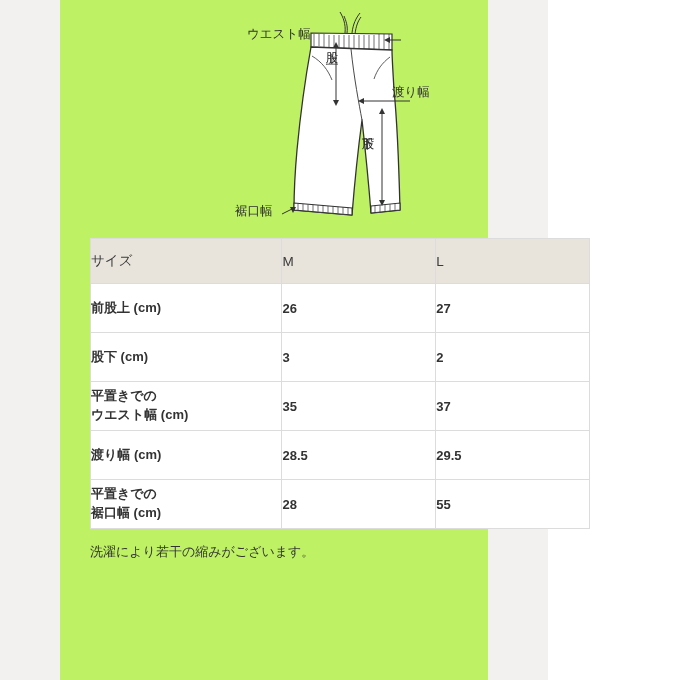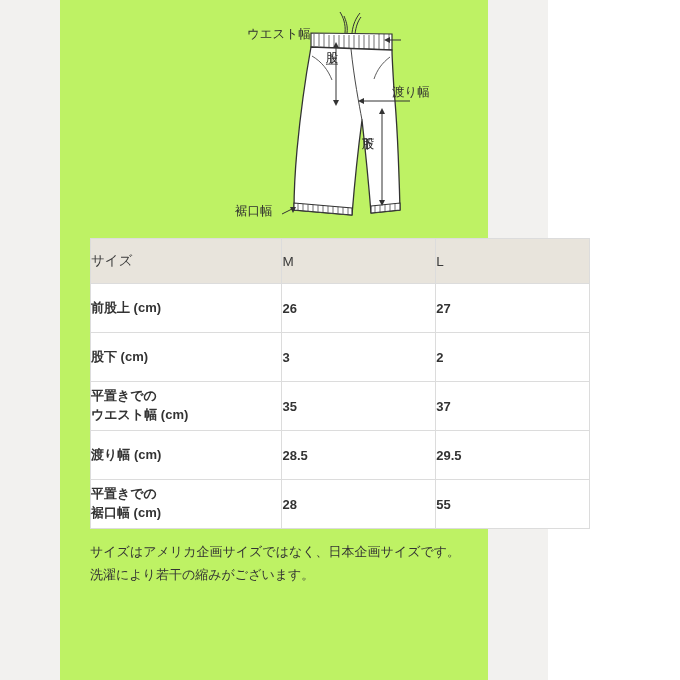--- a/index.html
+++ b/index.html
@@ -243,17 +243,16 @@
           <div>平置きでの</div>
           <div>裾口幅 (cm)</div>
         </td>
         <td>28</td>
         <td>55</td>
       </tr>
     </tbody>
   </table>
 
   <div class="notes">
-    <div>サイズはアメリカ企画サイズではなく、日本企画サイズです。</div>
     <div>洗濯により若干の縮みがございます。</div>
   </div>
 
 </div>
 
 </body></html>

